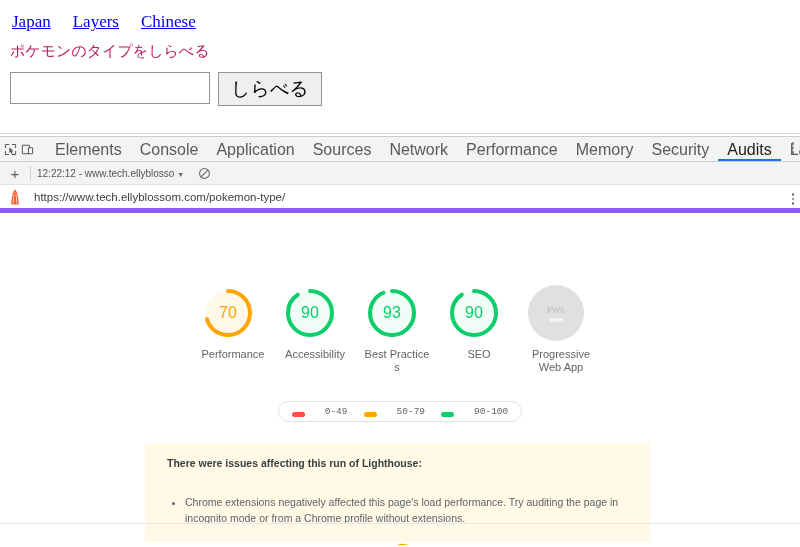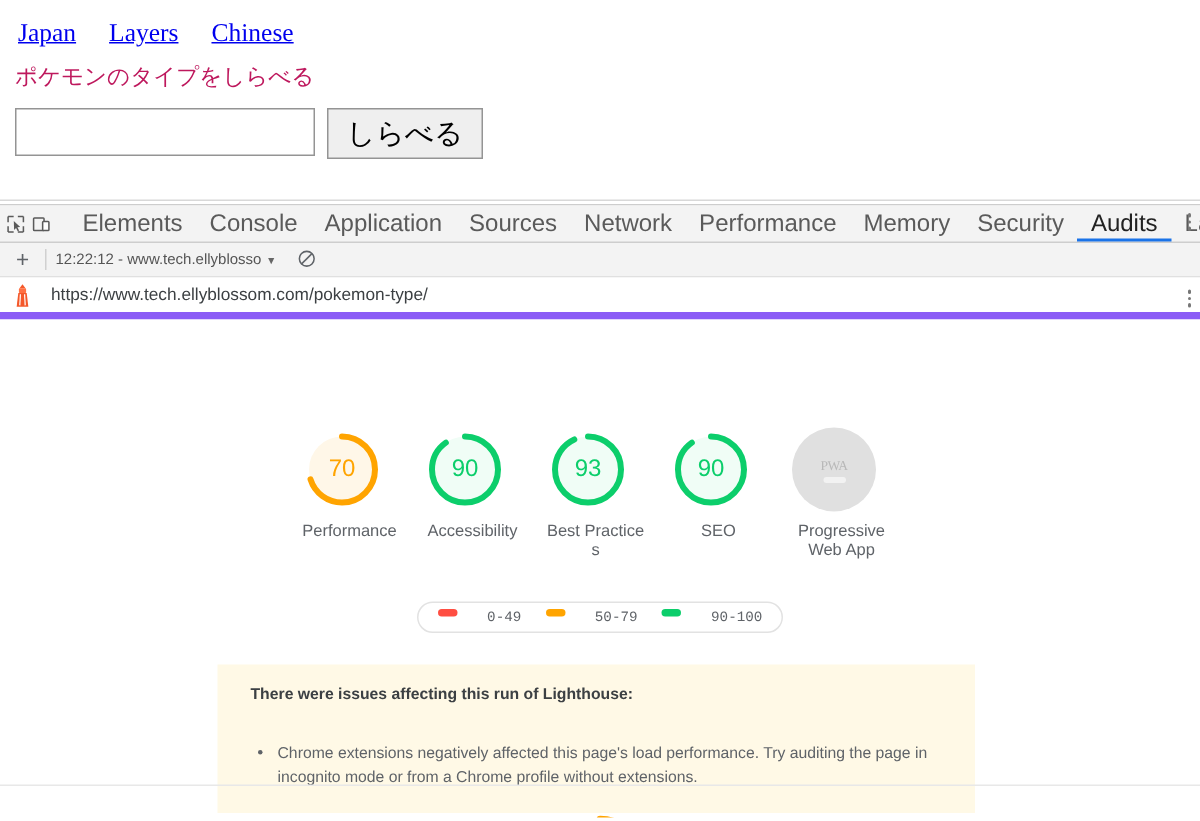--- a/index.html
+++ b/index.html
@@ -224,21 +224,21 @@
     display: flex; justify-content: center;
   }
   #legend-pill {
     border: 1px solid #e2e2e2;
     border-radius: 11px;
     height: 21px;
     padding: 0 13px;
     display: flex; align-items: center; gap: 16px;
     background: #fff;
   }
-  .legend-item { display: flex; align-items: flex-start; gap: 20px; }
+  .legend-item { display: flex; align-items: flex-end; gap: 20px; }
   .legend-swatch { width: 13px; height: 5px; border-radius: 3px; }
   .legend-text {
     font-size: 9.5px; color: #5f6368;
     font-family: "Liberation Mono", monospace;
   }
 
   
   #warning-box {
     position: absolute; left: 145px; top: 230px;
     width: 505px;

